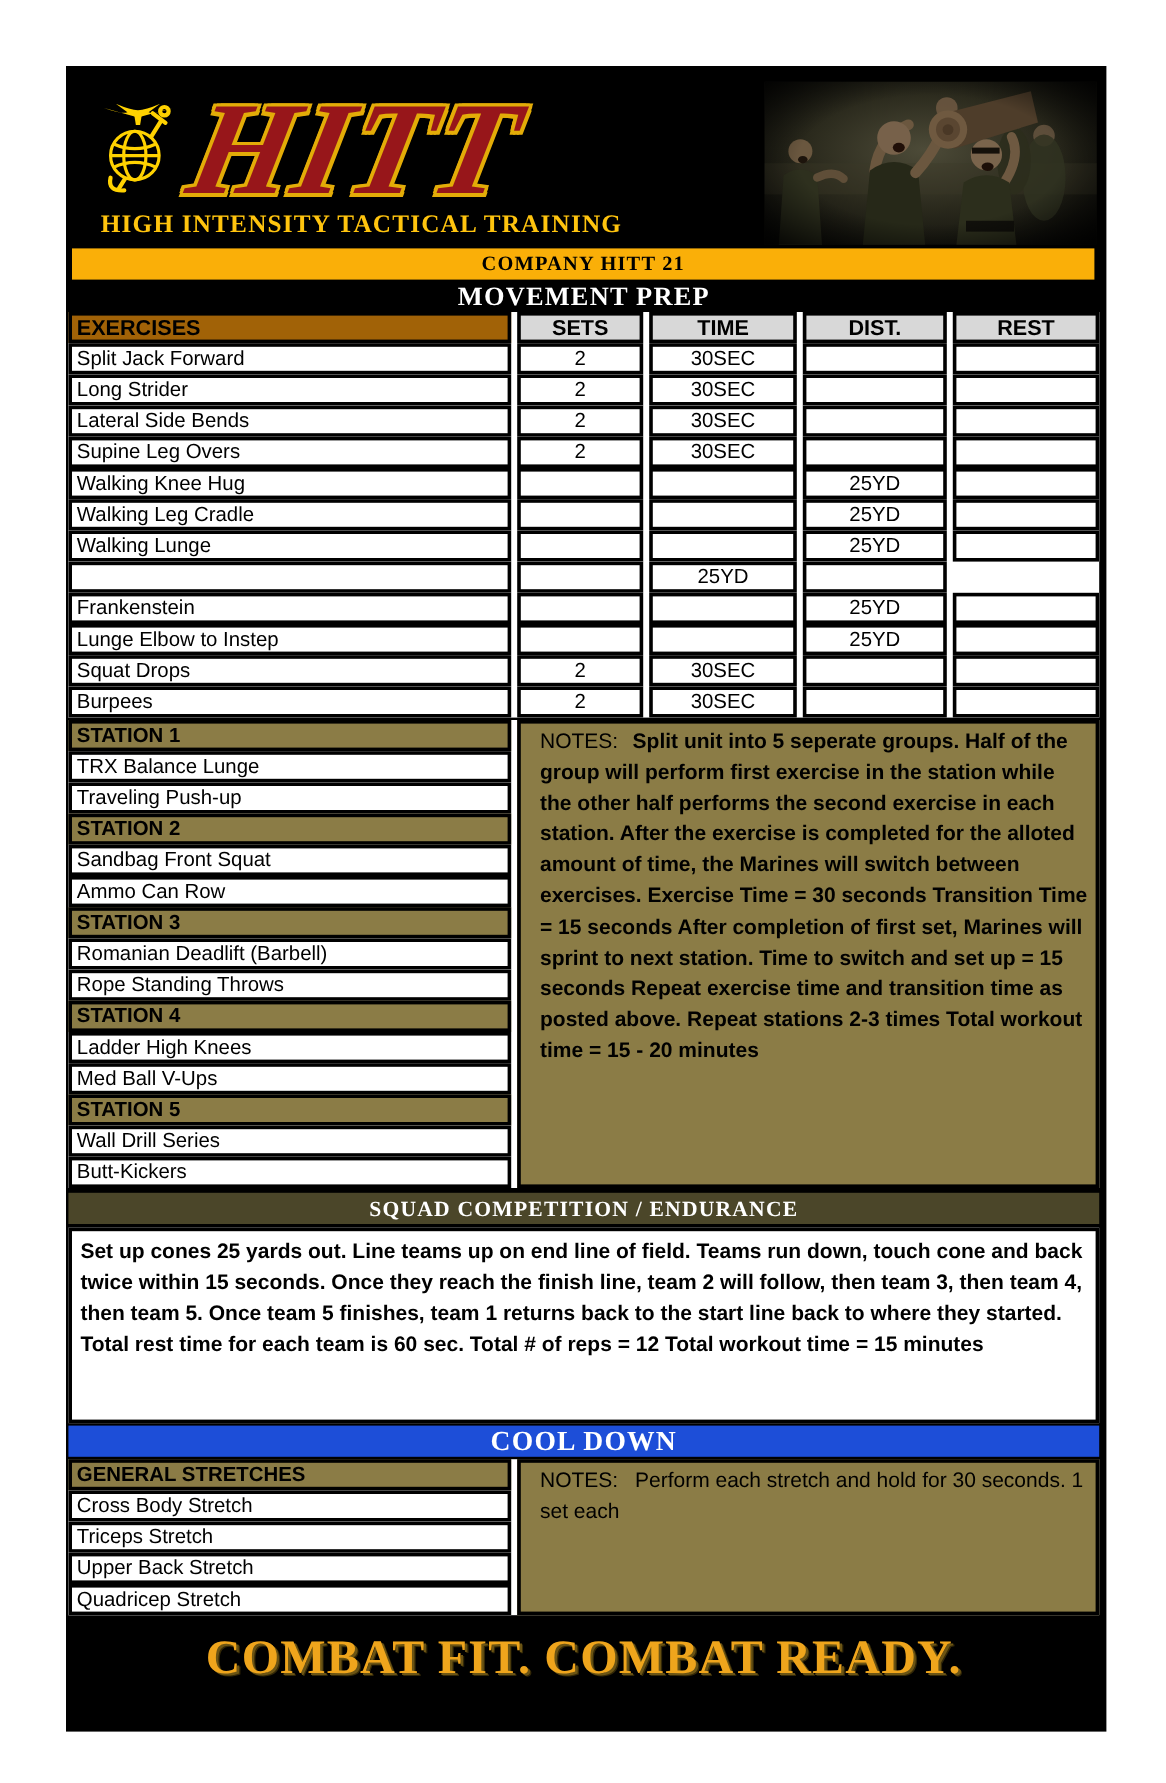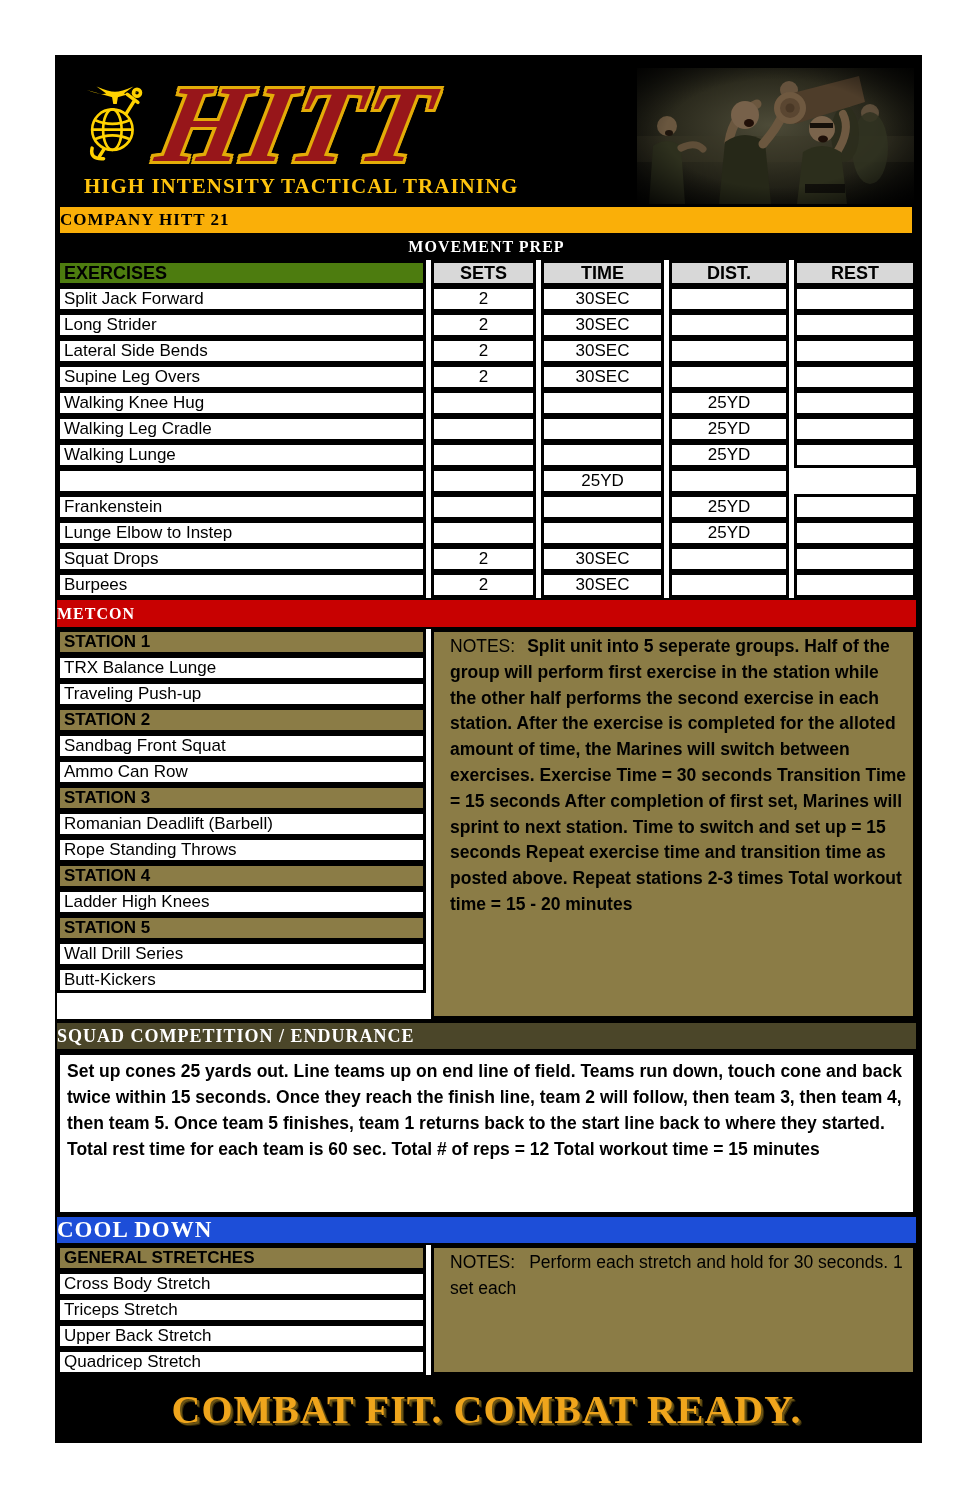--- a/index.html
+++ b/index.html
@@ -18,39 +18,39 @@
                text-shadow:-3px -3px 0 #E3AC08, 3px -3px 0 #E3AC08, -3px 3px 0 #E3AC08,
                             3px 3px 0 #E3AC08, 0 -3px 0 #E3AC08, 0 3px 0 #E3AC08,
                            -3px 0 0 #E3AC08, 3px 0 0 #E3AC08; }
   .tagline { position:absolute; left:27px; top:119px; width:470px;
              font-family:"Liberation Serif", serif; font-weight:bold;
              font-size:21px; letter-spacing:1px; color:#FFC40E; white-space:nowrap; }
   .photo { position:absolute; right:2px; top:13px; width:277px; height:136px; }
 
   
   .stencil { font-family:"Liberation Serif", serif; font-weight:bold; letter-spacing:1px; }
-  .banner { text-align:left; }
+  .banner { text-align:center; }
   .banner-title    { height:26px; line-height:26px; margin:2px 4px 0 3px;
                      background:#FAAF08; color:#000; font-size:17px; }
-  .movement-head   { height:27px; line-height:27px; color:#fff; font-size:16px; text-align:center; }
+  .movement-head   { height:27px; line-height:27px; color:#fff; font-size:22px; text-align:center; }
   .banner-metcon   { height:27px; line-height:27px; margin:2px 0;
                      background:#C80101; color:#fff; font-size:16px; }
   .banner-squad    { height:26px; line-height:26px; margin:4px 0 0;
                      background:#4B4629; color:#fff; font-size:18px; }
   .banner-cooldown { height:26px; line-height:26px; margin:2px 0 0;
                      background:#1d4ed8; color:#fff; font-size:23px; }
 
   
   .mp-table { background:#fff; }
   .t-row { display:grid; grid-template-columns:369px 105px 123px 120px 1fr; column-gap:5px; }
   .c { height:26px; border:3px solid #000; background:#fff;
        font-size:17px; line-height:19px; padding:0 4px; overflow:hidden; white-space:nowrap; }
   .c.v { text-align:center; }
   .head .c { font-weight:bold; font-size:18px; line-height:20px; }
-  .head .hx { background:#4d7c0f; }
+  .head .hx { background:#a16207; }
   .head .hg { background:#D8D8D8; text-align:center; }
 
   
   .zone { display:grid; grid-template-columns:369px 1fr; column-gap:5px; background:#fff; }
   .metcon-zone { height:390px; margin-top:2px; }
   .cooldown-zone { height:130px; margin-top:2px; }
   .col-stack { display:flex; flex-direction:column; }
   .s-row { height:26px; border:3px solid #000; background:#fff;
            font-size:17px; line-height:19px; padding:0 4px; white-space:nowrap; overflow:hidden; }
   .s-head { background:#8B7C46; font-weight:bold; }
@@ -235,35 +235,35 @@
       </div>
       <div class="t-row">
         <div class="c">Burpees</div>
         <div class="c v">2</div>
         <div class="c v">30SEC</div>
         <div class="c v"></div>
         <div class="c v"></div>
       </div>
     </div>
 
-    <div class="banner banner-metcon stencil">METCON</div>
 
     <div class="zone metcon-zone">
       <div class="col-stack">
         <div class="s-row s-head">STATION 1</div>
         <div class="s-row">TRX Balance Lunge</div>
         <div class="s-row">Traveling Push-up</div>
         <div class="s-row s-head">STATION 2</div>
         <div class="s-row">Sandbag Front Squat</div>
         <div class="s-row">Ammo Can Row</div>
         <div class="s-row s-head">STATION 3</div>
         <div class="s-row">Romanian Deadlift (Barbell)</div>
         <div class="s-row">Rope Standing Throws</div>
         <div class="s-row s-head">STATION 4</div>
         <div class="s-row">Ladder High Knees</div>
+        <div class="s-row">Med Ball V-Ups</div>
         <div class="s-row s-head">STATION 5</div>
         <div class="s-row">Wall Drill Series</div>
         <div class="s-row">Butt-Kickers</div>
       </div>
       <div class="notes-panel">
         <span class="notes-label">NOTES:</span><span class="notes-bold">Split unit into 5 seperate groups. Half of the group will perform first exercise in the station while the other half performs the second exercise in each station. After the exercise is completed for the alloted amount of time, the Marines will switch between exercises. Exercise Time = 30 seconds Transition Time = 15 seconds After completion of first set, Marines will sprint to next station. Time to switch and set up = 15 seconds Repeat exercise time and transition time as posted above. Repeat stations 2-3 times Total workout time = 15 - 20 minutes</span>
       </div>
     </div>
 
     <div class="banner banner-squad stencil">SQUAD COMPETITION / ENDURANCE</div>

